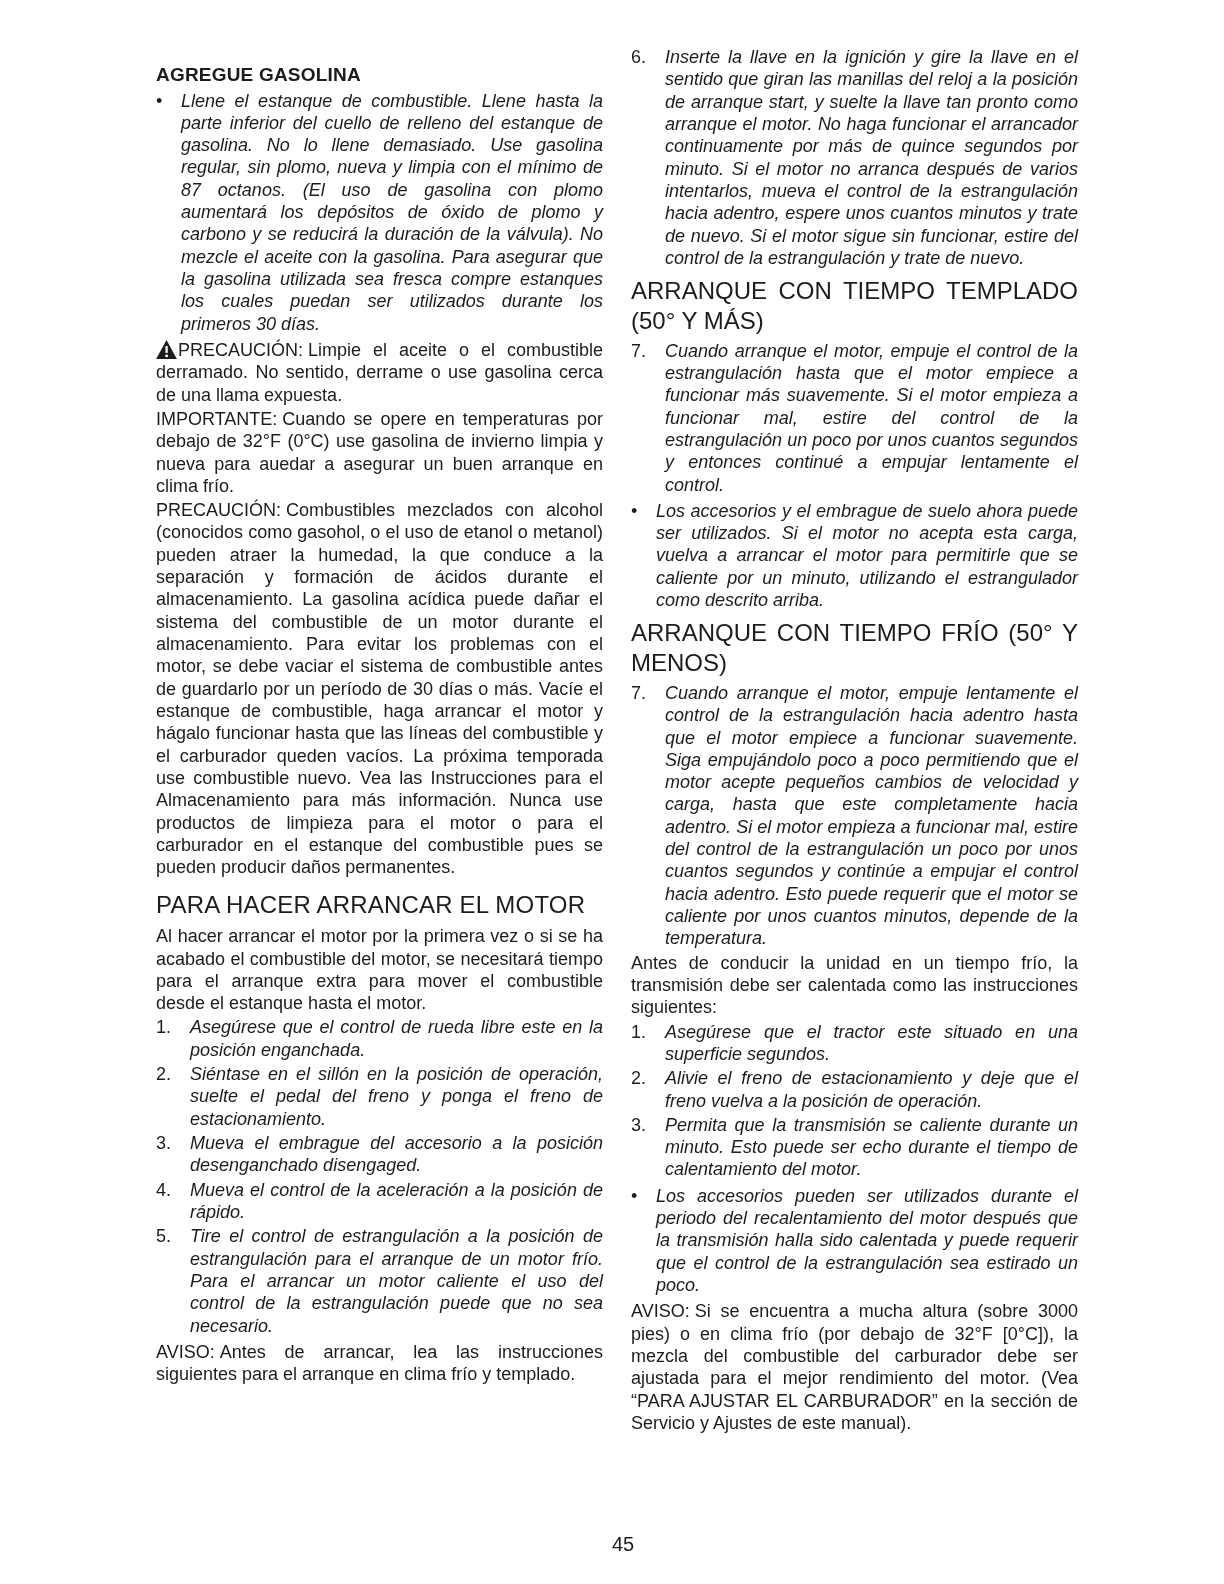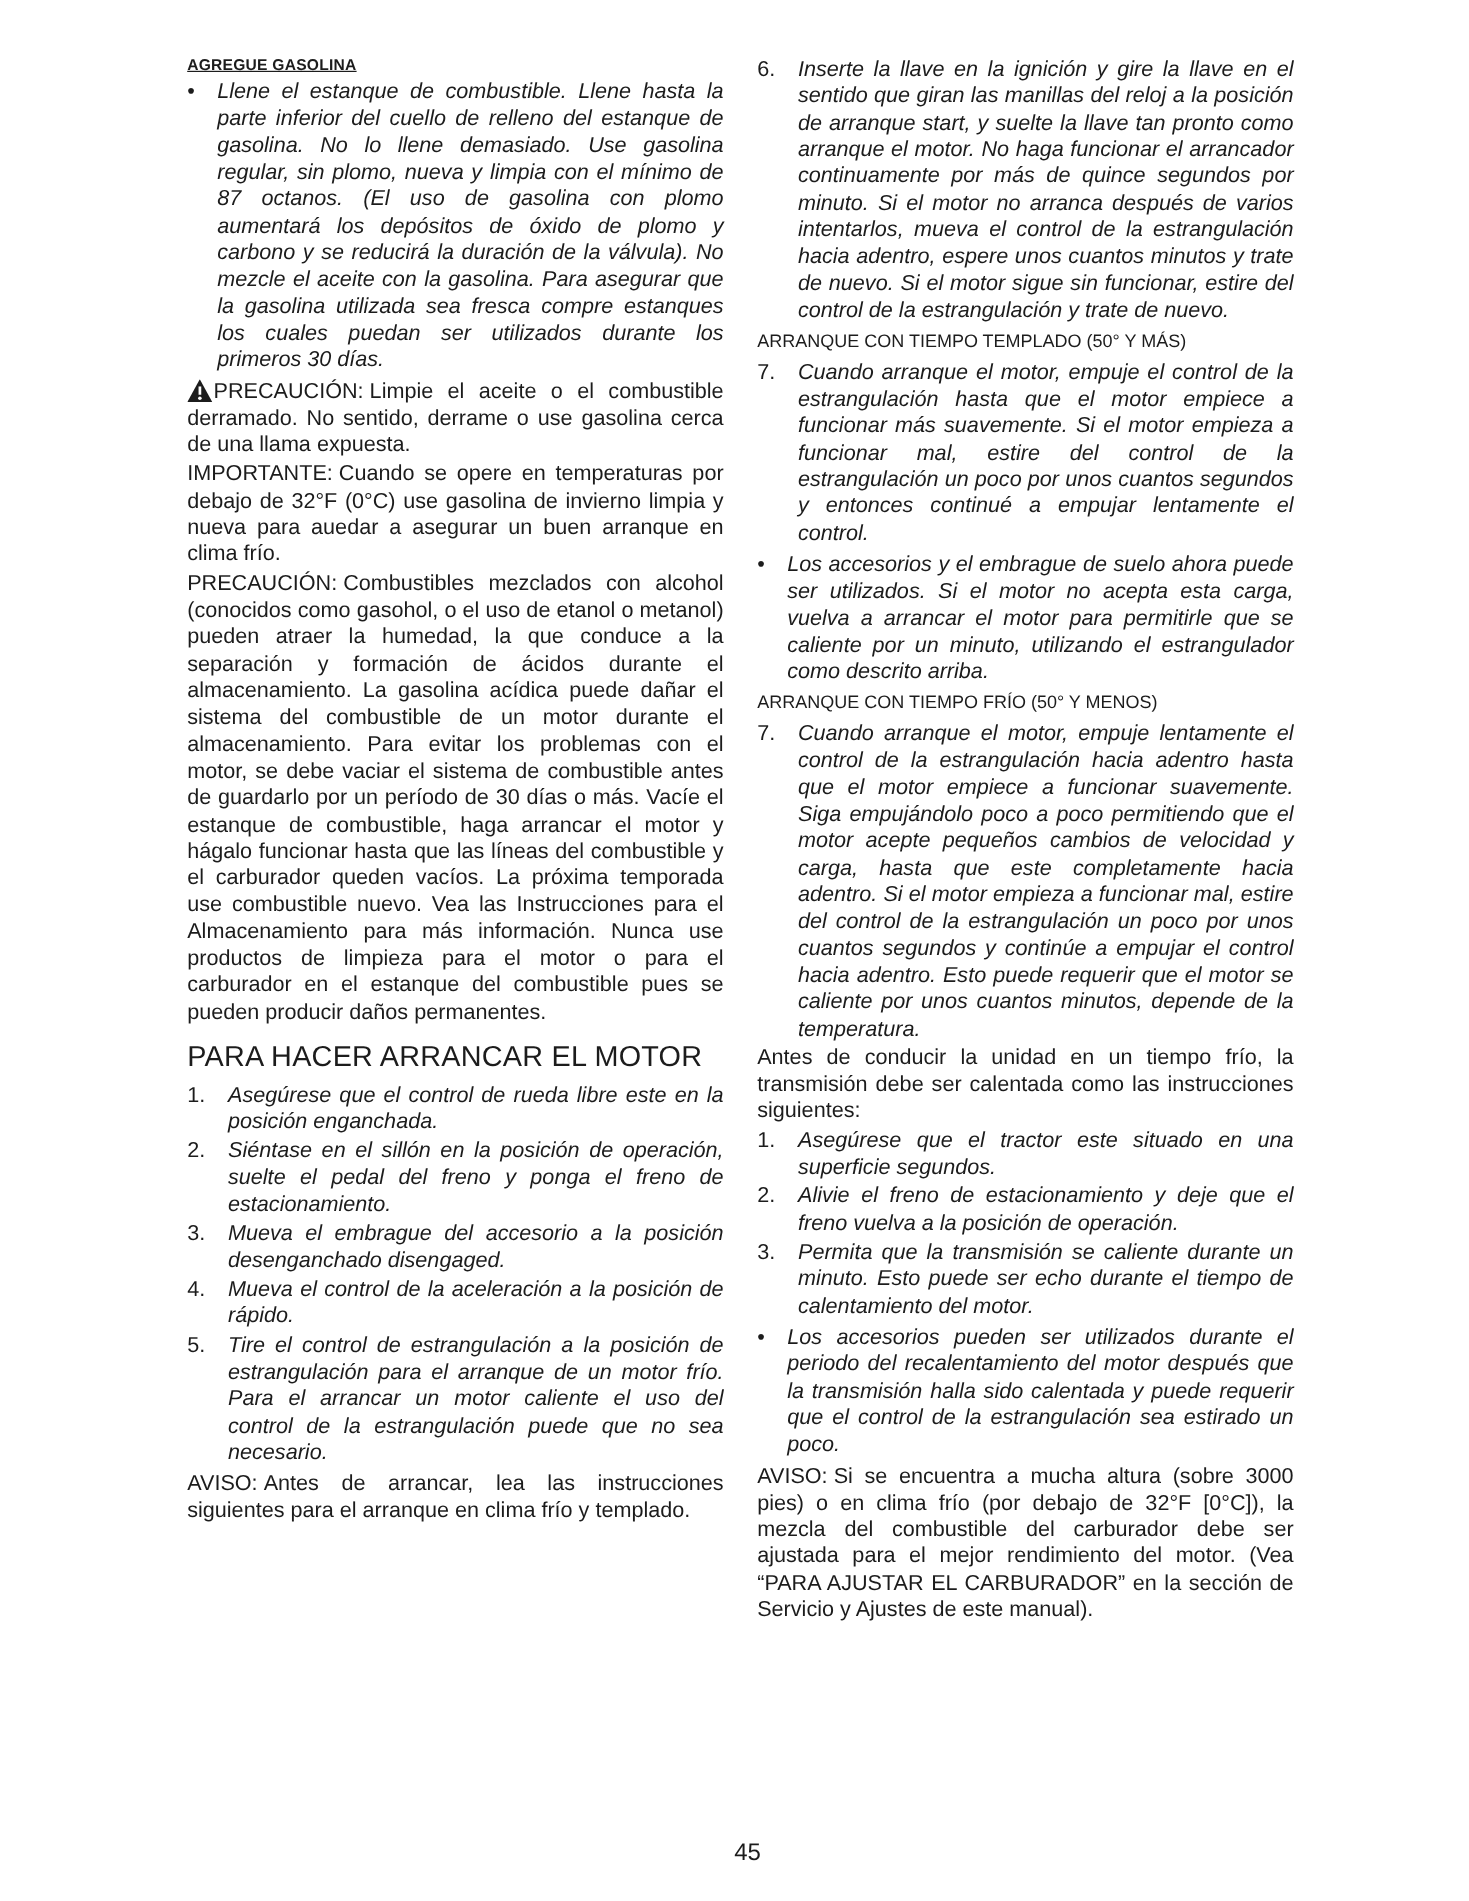--- a/index.html
+++ b/index.html
@@ -8,23 +8,23 @@
     width:1224px; height:1584px;
     position:relative;
     font-family:"Liberation Sans", sans-serif;
     font-size:18px; line-height:1.24;
     color:#1c1c1c;
     overflow:hidden;
   }
   .page { padding:46px 146px 0 156px; display:flex; gap:28px; }
   .col { flex:1 1 0; min-width:0; }
   .jt { text-align:justify; }
-  h1.sec { font-size:13px; font-weight:bold; margin:0 0 3px 0; letter-spacing:0.2px;text-decoration:underline; }
+  h1.sec { font-size:19px; font-weight:bold; margin:17px 0 3px 0; letter-spacing:0.2px; }
   h2.sec { font-size:24px; font-weight:normal; margin:12px 0 5px 0; letter-spacing:0.2px; }
-  .subhead { font-size:15px; margin:7px 0 4px 0; text-align:justify; }
+  .subhead { font-size:24px; margin:7px 0 4px 0; text-align:justify; }
   .para { margin:0 0 2px 0; }
   .lead { font-weight:normal; margin-right:5px; }
   .hang { display:flex; margin:0 0 2px 0; }
   .hang .marker { flex:0 0 25px; }
   .hang .num { flex:0 0 34px; }
   .hang .body { flex:1 1 0; text-align:justify;font-style:italic; }
   .steps { margin:1px 0 2px 0; }
   .warn-icon { display:inline-block; width:21px; height:19px; vertical-align:-3px; margin-right:1px; }
   .footer {
     position:absolute; left:0; right:0; top:1532px;
@@ -57,20 +57,21 @@
     <p class="para jt">
       <span class="lead">IMPORTANTE:</span><span>Cuando se opere en temperaturas por debajo de 32°F (0°C) use gasolina de invierno limpia y nueva para auedar a asegurar un buen arranque en clima frío.</span>
     </p>
 
     <p class="para jt">
       <span class="lead">PRECAUCIÓN:</span><span>Combustibles mezclados con alcohol (conocidos como gasohol, o el uso de etanol o metanol) pueden atraer la humedad, la que conduce a la separación y formación de ácidos durante el almacenamiento. La gasolina acídica puede dañar el sistema del combustible de un motor durante el almacenamiento. Para evitar los problemas con el motor, se debe vaciar el sistema de combustible antes de guardarlo por un período de 30 días o más. Vacíe el estanque de combustible, haga arrancar el motor y hágalo funcionar hasta que las líneas del combustible y el carburador queden vacíos. La próxima temporada use combustible nuevo. Vea las Instrucciones para el Almacenamiento para más información. Nunca use productos de limpieza para el motor o para el carburador en el estanque del combustible pues se pueden producir daños permanentes.</span>
     </p>
 
     <h2 class="sec">PARA HACER ARRANCAR EL MOTOR</h2>
 
+    <p class="para jt">Al hacer arrancar el motor por la primera vez o si se ha acabado el combustible del motor, se necesitará tiempo para el arranque extra para mover el combustible desde el estanque hasta el motor.</p>
 
     <div class="steps">
       <div class="hang">
         <span class="num">1.</span>
         <span class="body">Asegúrese que el control de rueda libre este en la posición enganchada.</span>
       </div>
       <div class="hang">
         <span class="num">2.</span>
         <span class="body">Siéntase en el sillón en la posición de operación, suelte el pedal del freno y ponga el freno de estacionamiento.</span>
       </div>

